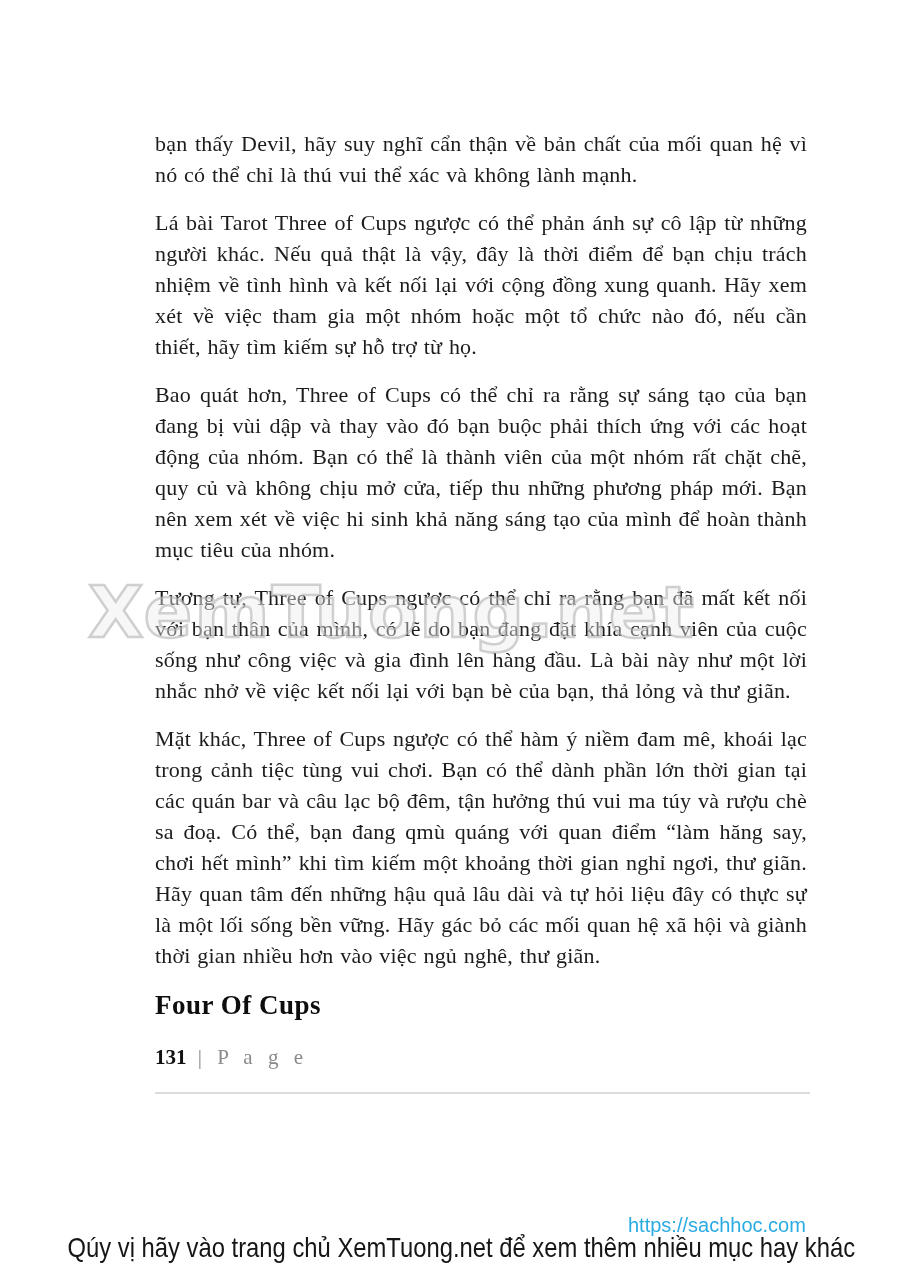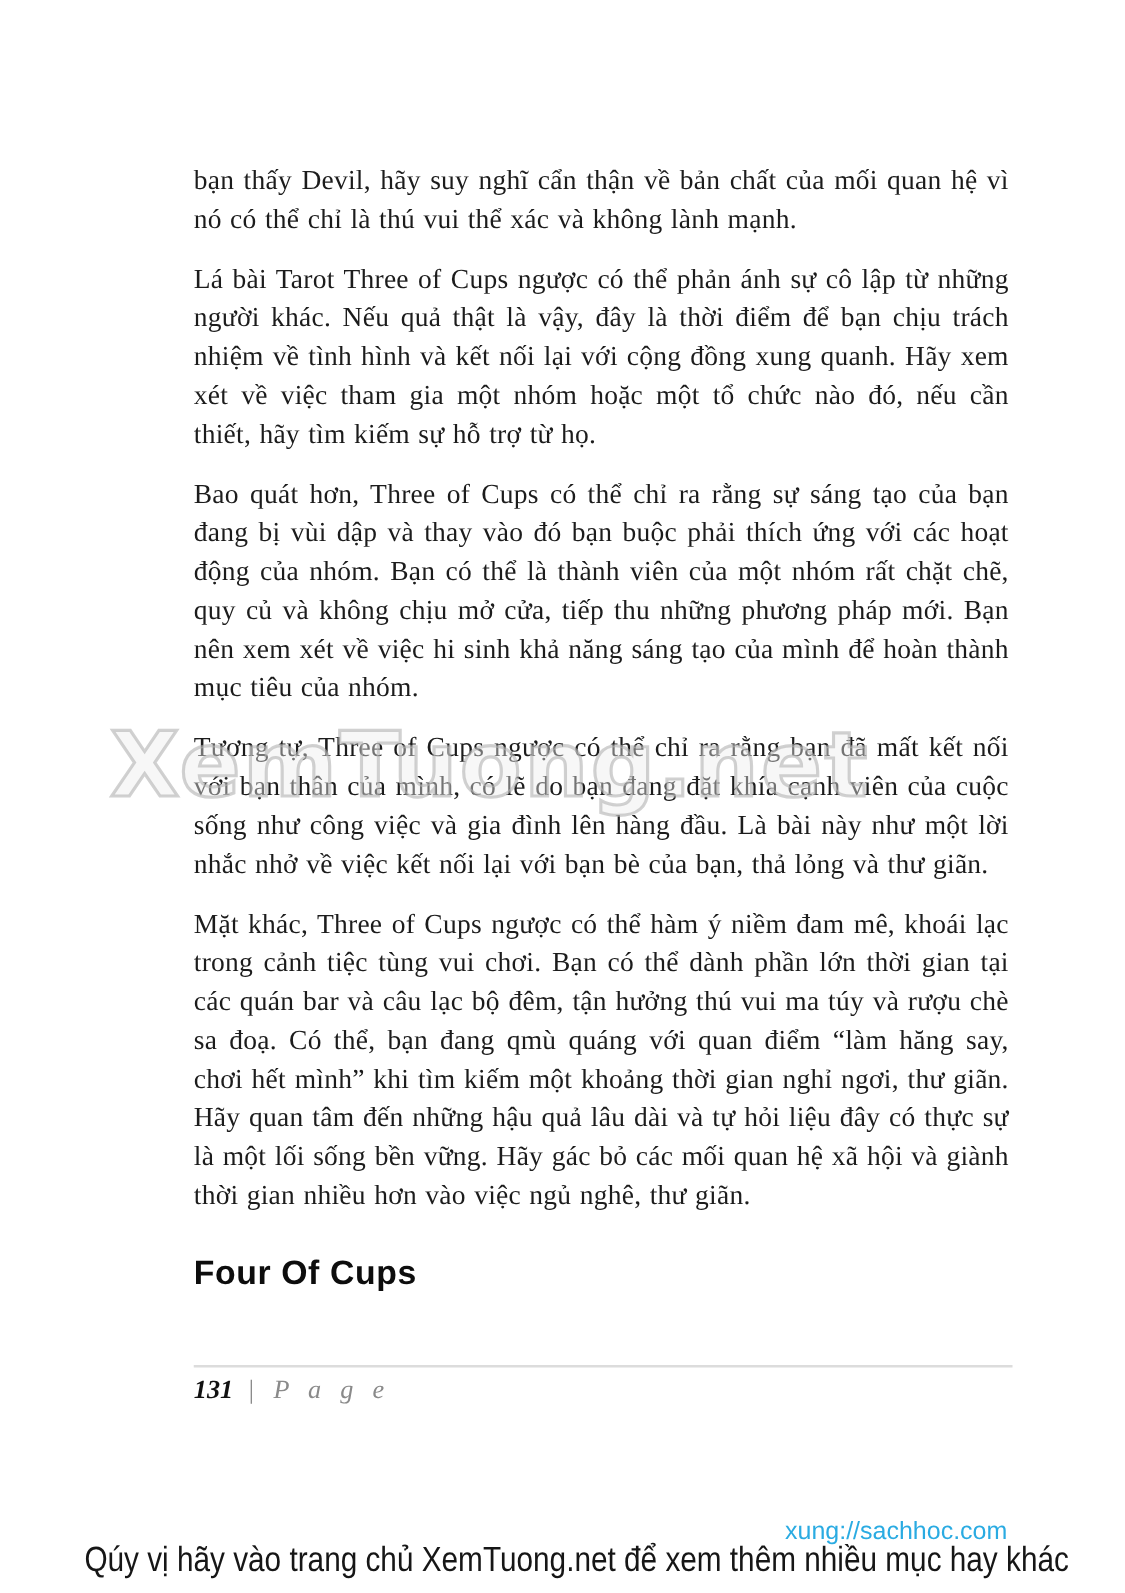--- a/index.html
+++ b/index.html
@@ -24,22 +24,22 @@
   .content p {
     margin: 0 0 17px 0;
     font-size: 22px;
     line-height: 31px;
     text-align: justify;
     color: #1c1c1c;
     letter-spacing: 0.2px;
     word-spacing: 1px;
   }
   h2.section-heading {
-    margin: 32px 0 0 0;
-    font-family: Liberation Sans, sans-serif;
+    margin: 19px 0 0 0;
+    font-family: Liberation Serif, serif;
     font-weight: bold;
     font-size: 27px;
     color: #0d0d0d;
     letter-spacing: 0.5px;
   }
   .watermark {
     position: absolute;
     left: 88px;
     top: 570px;
     font-family: "DejaVu Sans", sans-serif;
@@ -56,24 +56,23 @@
     position: absolute;
     left: 155px;
     top: 1092px;
     width: 655px;
     height: 2px;
     background: #dcdcdc;
   }
   .footer {
     position: absolute;
     left: 155px;
-    top: 1099px;
+    top: 1045px;
     font-size: 21px;
     color: #1a1a1a;
-    font-style: italic;
   }
   .footer .pagenum {
     font-weight: bold;
     color: #111111;
   }
   .footer .pagelabel {
     color: #8a8a8a;
     letter-spacing: 5px;
     margin-left: 6px;
   }
@@ -124,17 +123,17 @@
   <div class="watermark">XemTuong.net</div>
 
   <div class="footer-rule"></div>
 
   <div class="footer">
     <span class="pagenum">131</span>
     <span class="pagelabel">| P a g e</span>
   </div>
 
   <div class="banner">
-    <a class="site-link" href="#" style="color: rgb(42, 171, 226);">xung://sachhoc.com</a>
+    <a class="site-link" href="#" style="color: rgb(42, 171, 226);">https://sachhoc.com</a>
     <div class="banner-text">Qúy vị hãy vào trang chủ XemTuong.net để xem thêm nhiều mục hay khác</div>
   </div>
 
 </div>
 
 </body></html>

